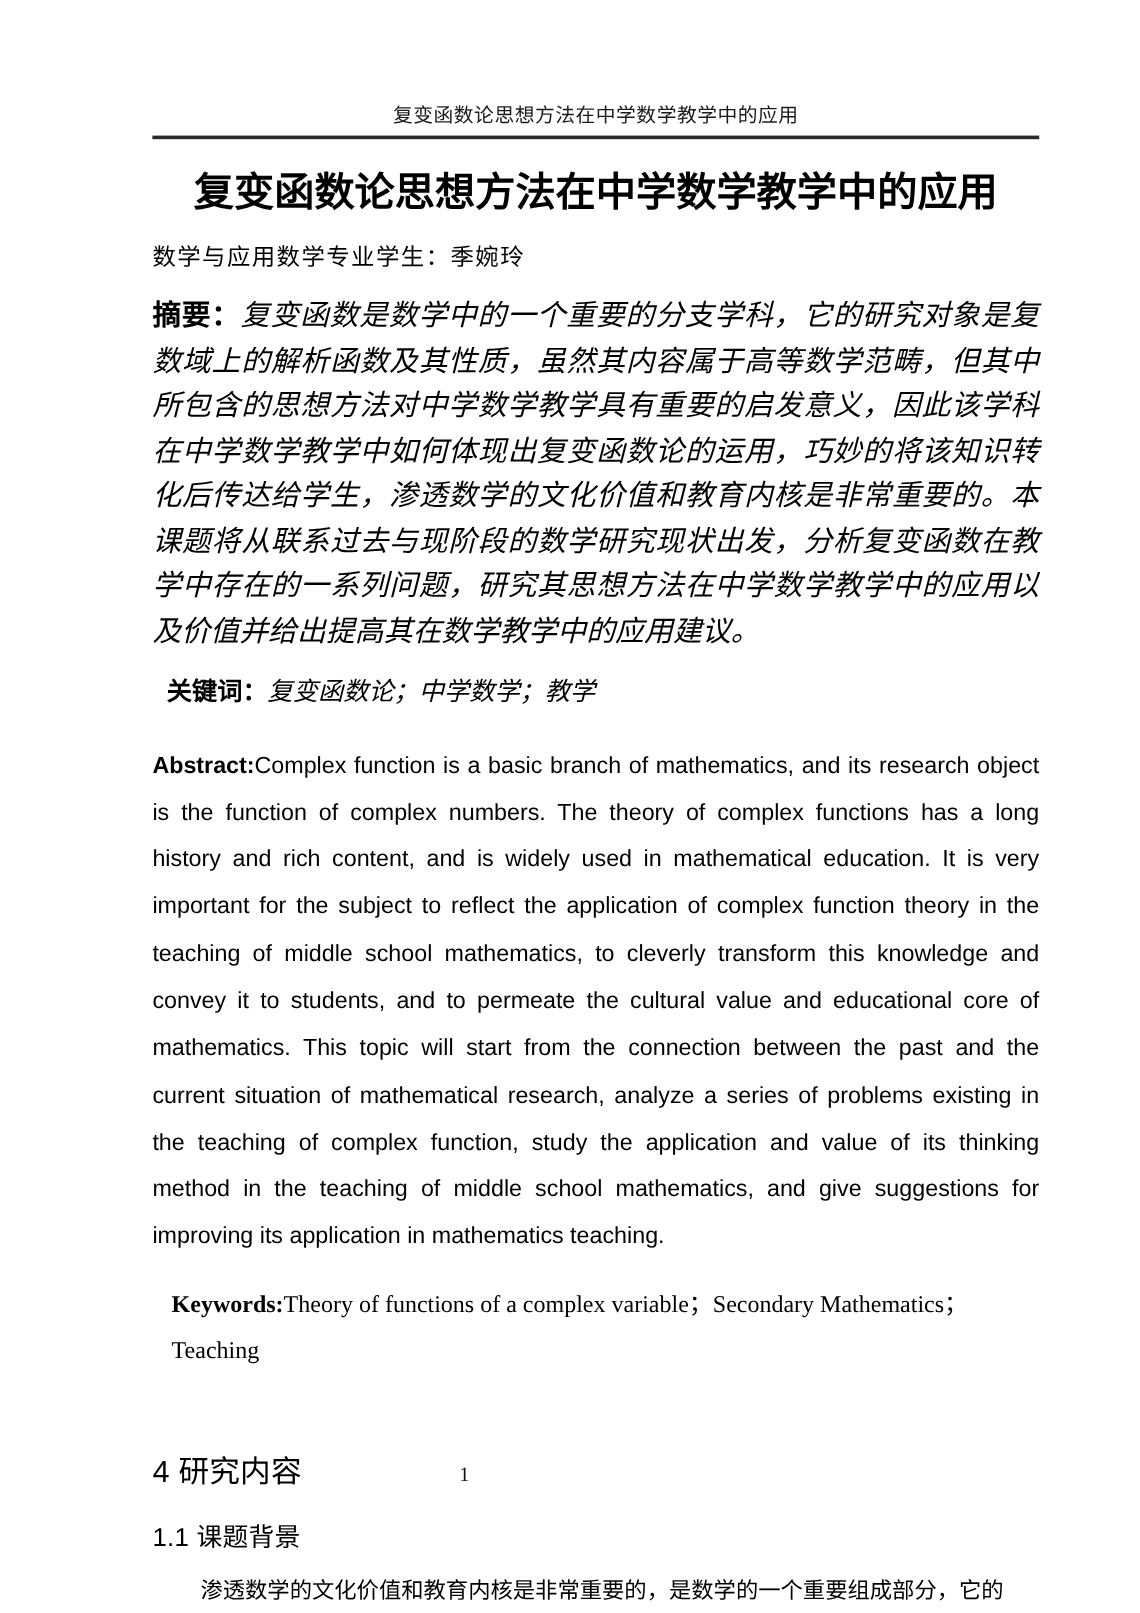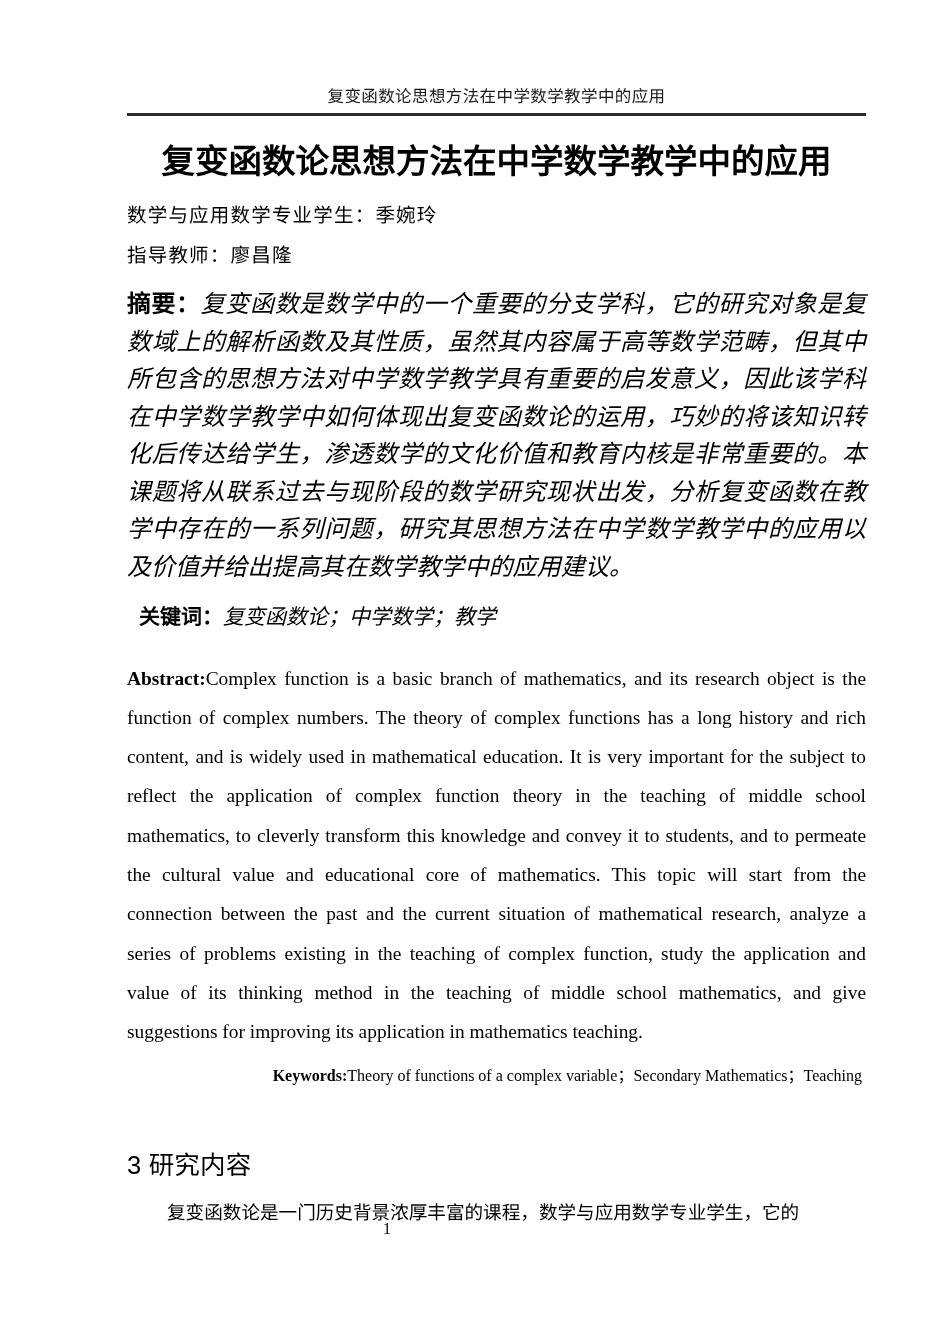--- a/index.html
+++ b/index.html
@@ -107,39 +107,39 @@
     font-style: italic;
     font-size: 21px;
     line-height: 37.5px;
     margin: 12px;
     padding-top: 2px;
     text-align: left;
   }
 
   
   .en-abstract {
-    font-family: Liberation Serif, serif;
+    font-family: Liberation Sans, sans-serif;
     font-size: 19.4px;
     line-height: 39.3px;
     text-align: justify;
     text-align-last: left;
     margin: 0;
     padding-top: 9px;
   }
   .en-abstract .lbl,
   .en-keywords .lbl {
     font-weight: 700;
   }
   .en-keywords {
     font-family: "Liberation Serif", "DejaVu Serif", serif;
-    font-size: 16px;
+    font-size: 20px;
     line-height: 39.3px;
-    margin: 4px;
+    margin: 16px;
     padding-top: 1px;
-    text-align: right;
+    text-align: left;
   }
 
   
   .h1 {
     font-family: "Liberation Sans", "DejaVu Sans", sans-serif;
     font-weight: 400;
     font-size: 25.5px;
     line-height: 34px;
     margin: 0;
     padding-top: 48px;
@@ -188,32 +188,32 @@
   <div class="running-header">复变函数论思想方法在中学数学教学中的应用</div>
 
   <div class="header-rule"></div>
 
   <div class="content">
 
     <h1 class="doc-title">复变函数论思想方法在中学数学教学中的应用</h1>
 
     <p class="byline">数学与应用数学专业学生：季婉玲</p>
 
-    <p class="byline">指导教师：廖昌隆</p>
 
     <p class="cn-abstract"><span class="lbl">摘要：</span><span>复变函数是数学中的一个重要的分支学科，它的研究对象是复数域上的解析函数及其性质，虽然其内容属于高等数学范畴，但其中所包含的思想方法对中学数学教学具有重要的启发意义，因此该学科在中学数学教学中如何体现出复变函数论的运用，巧妙的将该知识转化后传达给学生，渗透数学的文化价值和教育内核是非常重要的。本课题将从联系过去与现阶段的数学研究现状出发，分析复变函数在教学中存在的一系列问题，研究其思想方法在中学数学教学中的应用以及价值并给出提高其在数学教学中的应用建议。</span></p>
 
     <p class="cn-keywords"><span class="lbl">关键词：</span><span>复变函数论；中学数学；教学</span></p>
 
     <p class="en-abstract"><span class="lbl">Abstract:</span><span>Complex function is a basic branch of mathematics, and its research object is the function of complex numbers. The theory of complex functions has a long history and rich content, and is widely used in mathematical education. It is very important for the subject to reflect the application of complex function theory in the teaching of middle school mathematics, to cleverly transform this knowledge and convey it to students, and to permeate the cultural value and educational core of mathematics. This topic will start from the connection between the past and the current situation of mathematical research, analyze a series of problems existing in the teaching of complex function, study the application and value of its thinking method in the teaching of middle school mathematics, and give suggestions for improving its application in mathematics teaching.</span></p>
 
     <p class="en-keywords"><span class="lbl">Keywords:</span><span>Theory of functions of a complex variable；Secondary Mathematics；Teaching</span></p>
 
-    <h2 class="h1">3  研究内容</h2>
-
-
-    <p class="body-par">复变函数论是一门历史背景浓厚丰富的课程，数学与应用数学专业学生，它的</p>
+    <h2 class="h1">4  研究内容</h2>
+
+    <h3 class="h2">1.1 课题背景</h3>
+
+    <p class="body-par">渗透数学的文化价值和教育内核是非常重要的，是数学的一个重要组成部分，它的</p>
 
   </div>
 
   <div class="page-number">1</div>
 
 </div>
 
 </body></html>

